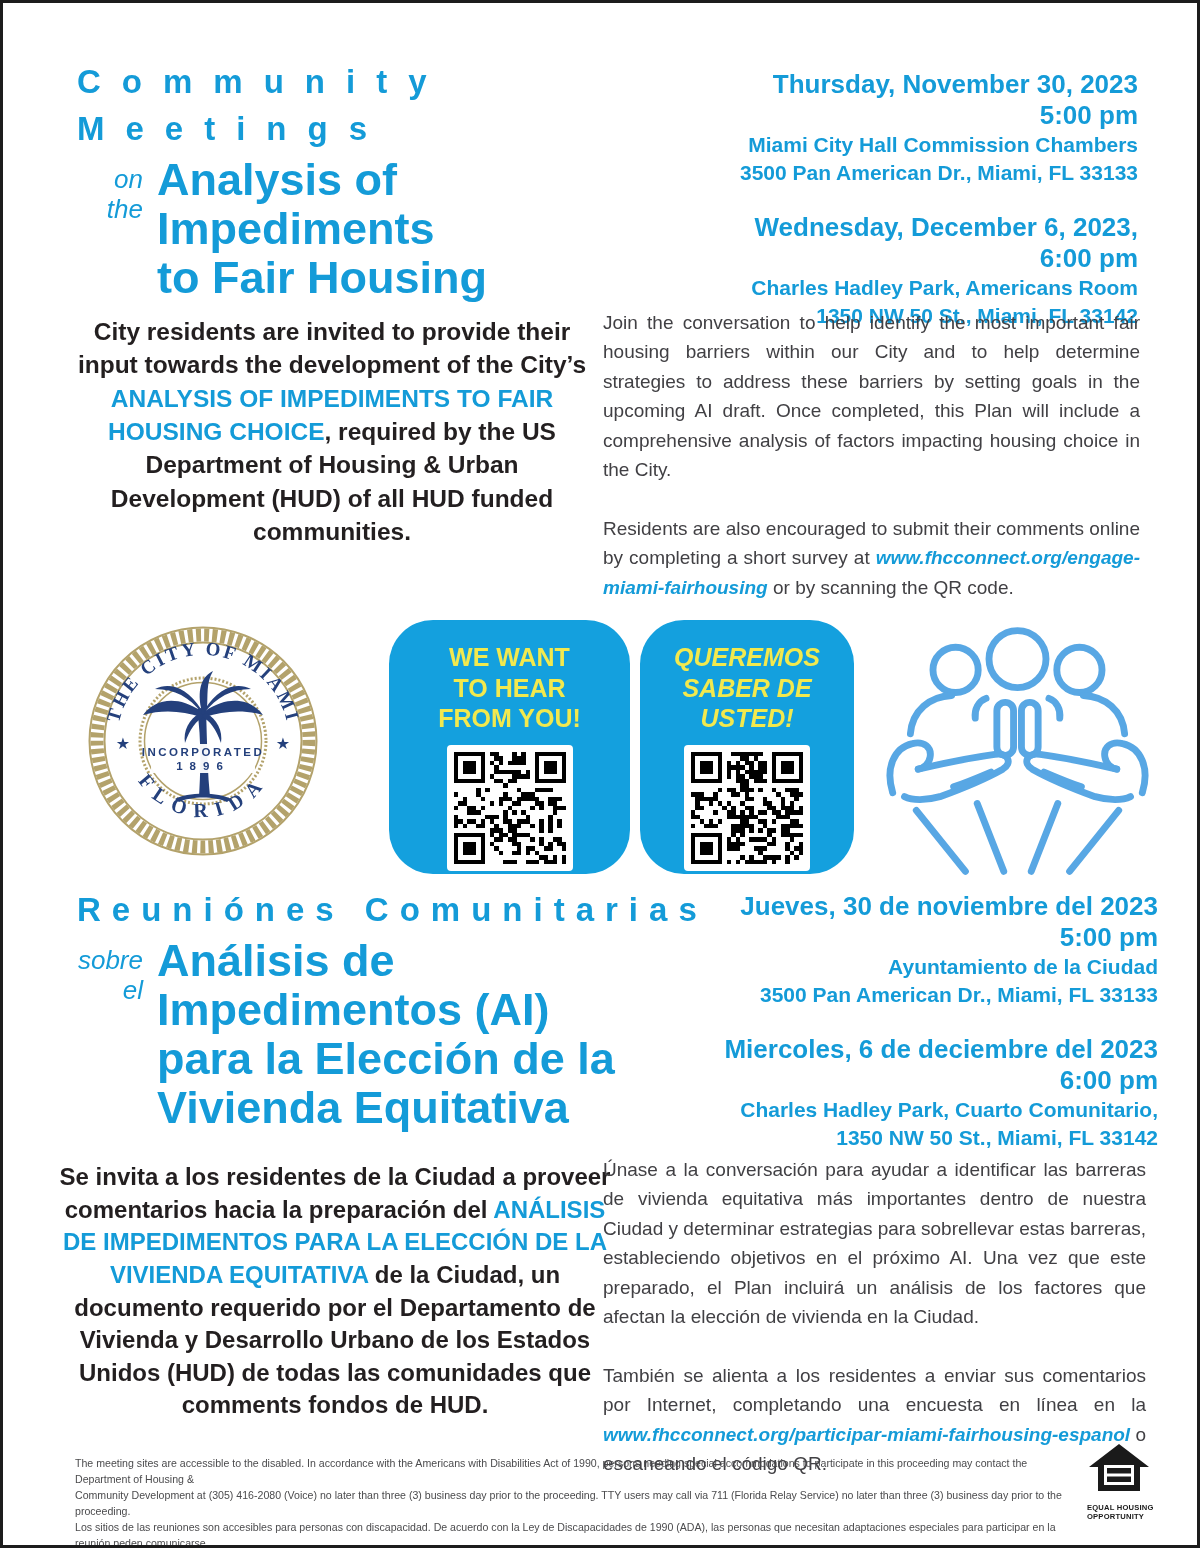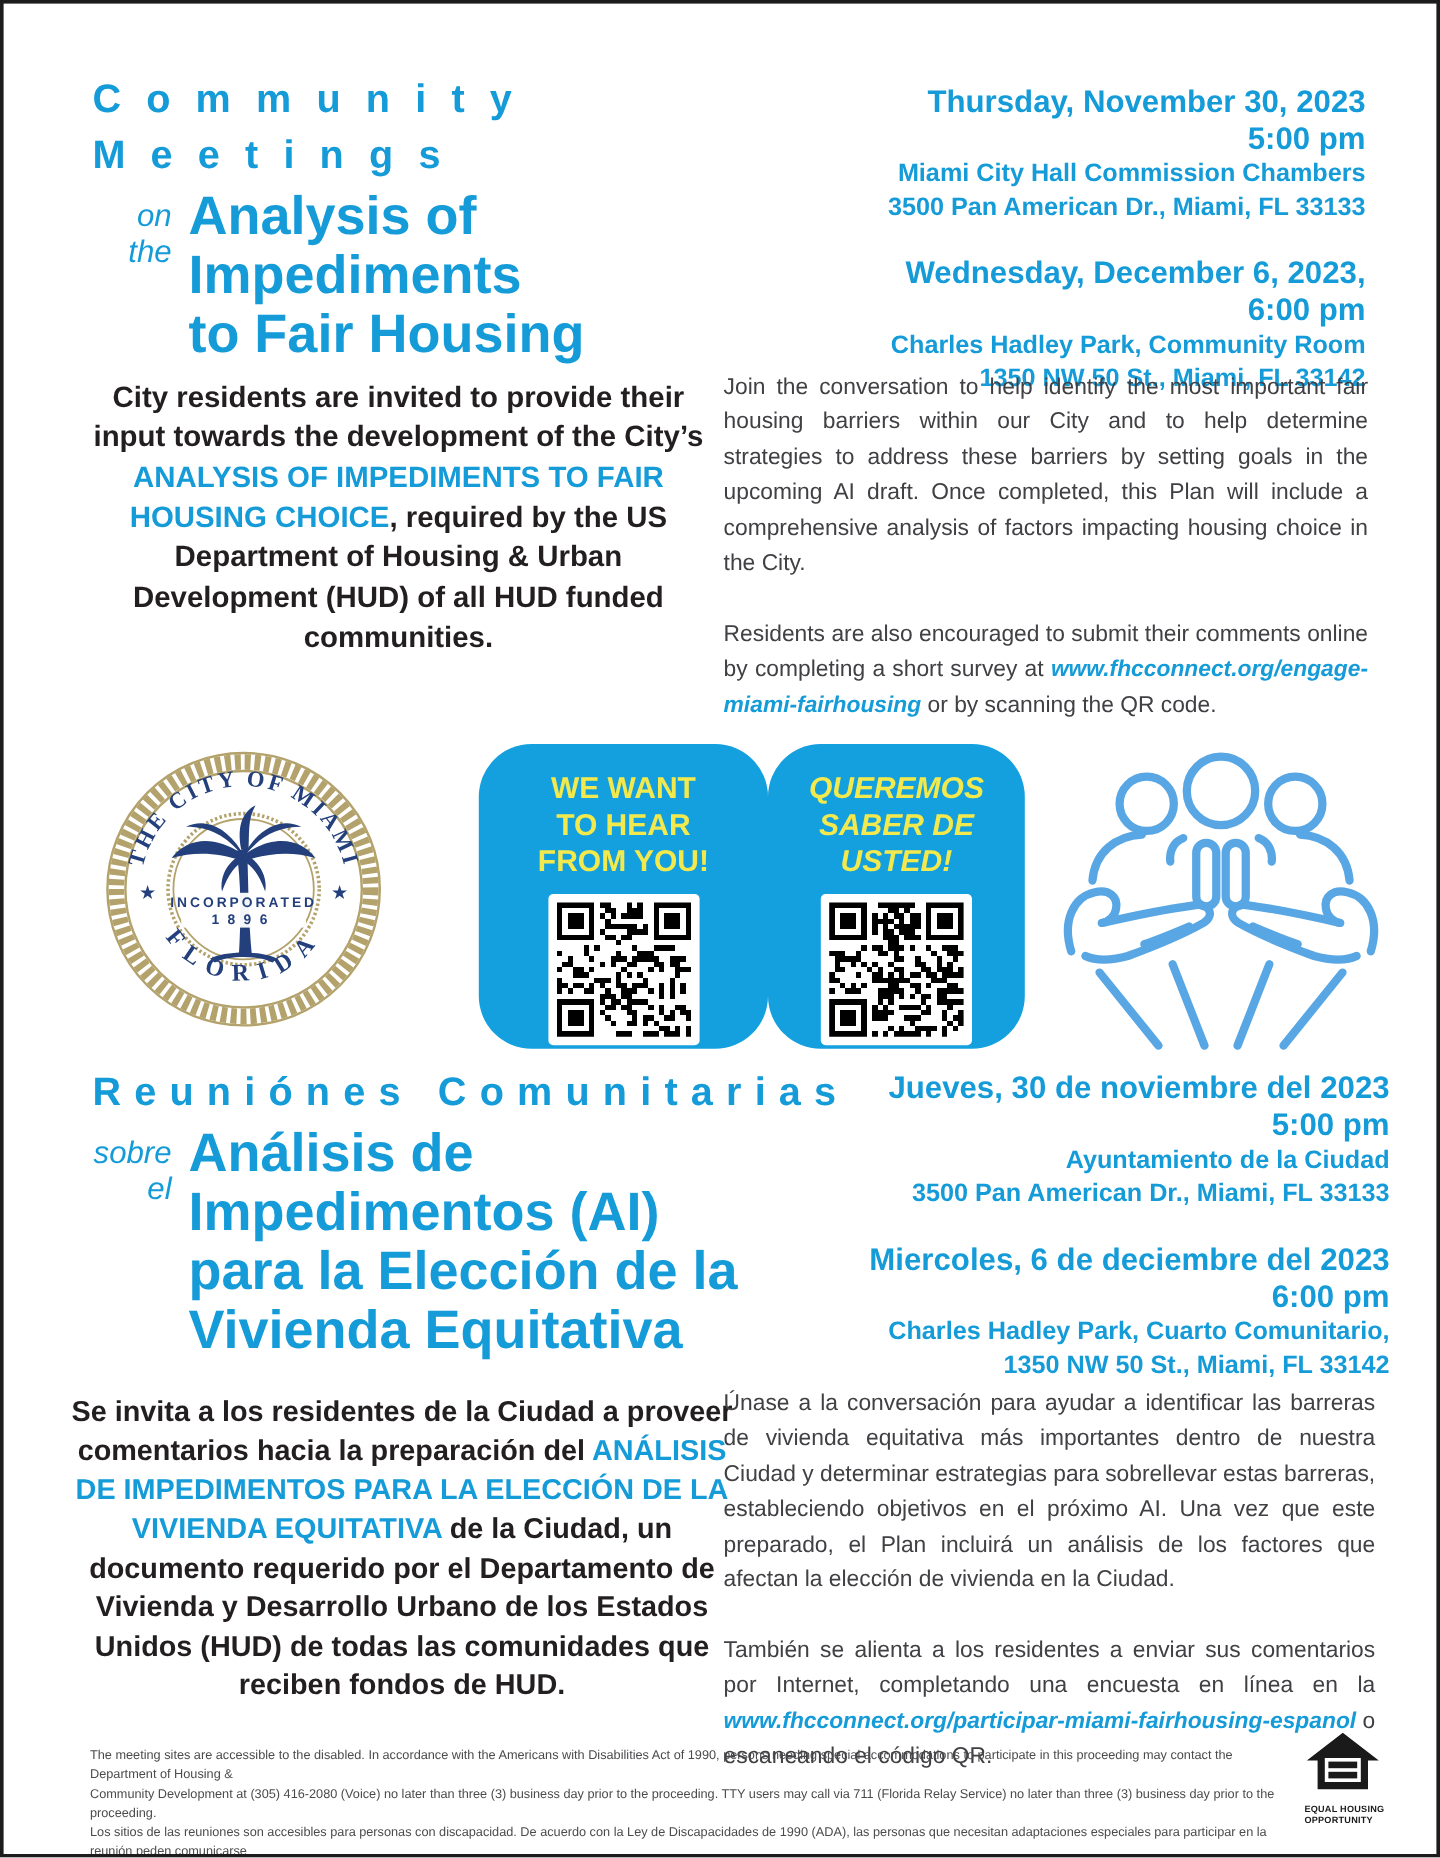--- a/index.html
+++ b/index.html
@@ -89,21 +89,21 @@
   <div class="events" style="left:640px;top:66px;width:495px;">
     <div class="event">
       <span class="ev-title">Thursday, November 30, 2023</span>
       <span class="ev-time">5:00 pm</span>
       <span class="ev-venue">Miami City Hall Commission Chambers</span>
       <span class="ev-addr">3500 Pan American Dr., Miami, FL 33133</span>
     </div>
     <div class="event">
       <span class="ev-title">Wednesday, December 6, 2023,</span>
       <span class="ev-time">6:00 pm</span>
-      <span class="ev-venue">Charles Hadley Park, Community Room</span>
+      <span class="ev-venue">Charles Hadley Park, Americans Room</span>
       <span class="ev-addr">1350 NW 50 St., Miami, FL 33142</span>
     </div>
   </div>
 
   <div class="intro" style="left:64px;top:312px;width:530px;">
     <span>City residents are invited to provide their input towards the development of the City’s </span><span class="hl">ANALYSIS OF IMPEDIMENTS TO FAIR HOUSING CHOICE</span><span>, required by the US Department of Housing &amp; Urban Development (HUD) of all HUD funded communities.</span>
   </div>
 
   <div class="bodycol" style="left:600px;top:305px;width:537px;">
     <p>Join the conversation to help identify the most important fair housing barriers within our City and to help determine strategies to address these barriers by setting goals in the upcoming AI draft. Once completed, this Plan will include a comprehensive analysis of factors impacting housing choice in the City.</p>
@@ -138,21 +138,21 @@
       <path d="M114 83 C 110 62 116 51 126 46 C 119 58 121 70 120 84 Z"></path>
       <path d="M113 88 C 102 94 96 106 98 118 C 103 104 109 95 118 92 Z"></path>
       <path d="M119 88 C 130 94 136 106 134 118 C 129 104 123 95 114 92 Z"></path>
       <path d="M88 174 C 100 167 132 167 144 174 L 140 177 C 128 171 104 171 92 177 Z"></path>
     </g>
     <rect x="64" y="119" width="104" height="29" fill="#ffffff" opacity="0.95"></rect>
     <text x="116" y="131" font-size="11.5" font-weight="bold" fill="#24407c" text-anchor="middle" letter-spacing="2.5">INCORPORATED</text>
     <text x="116" y="145" font-size="11.5" font-weight="bold" fill="#24407c" text-anchor="middle" letter-spacing="7">1896</text>
   </svg>
 
-  <div class="qr-box" style="left:396px;width:241px;">
+  <div class="qr-box" style="left:386px;width:241px;">
     <span class="label">
       <span>WE WANT</span>
       <span>TO HEAR</span>
       <span>FROM YOU!</span>
     </span>
     <div class="qr-white">
       <svg id="qr1" viewBox="0 0 25 25" shape-rendering="crispEdges">
           <rect x="8" y="0" width="1" height="1" fill="#000"></rect>
           <rect x="9" y="0" width="1" height="1" fill="#000"></rect>
           <rect x="13" y="0" width="1" height="1" fill="#000"></rect>
@@ -620,21 +620,21 @@
     </div>
     <div class="event">
       <span class="ev-title">Miercoles, 6 de deciembre del 2023</span>
       <span class="ev-time">6:00 pm</span>
       <span class="ev-venue">Charles Hadley Park, Cuarto Comunitario,</span>
       <span class="ev-addr">1350 NW 50 St., Miami, FL 33142</span>
     </div>
   </div>
 
   <div class="intro" style="left:56px;top:1158px;width:552px;font-size:24px;">
-    <span>Se invita a los residentes de la Ciudad a proveer comentarios hacia la preparación del </span><span class="hl">ANÁLISIS DE IMPEDIMENTOS PARA LA ELECCIÓN DE LA VIVIENDA EQUITATIVA</span><span> de la Ciudad, un documento requerido por el Departamento de Vivienda y Desarrollo Urbano de los Estados Unidos (HUD) de todas las comunidades que reciben fondos de HUD.</span>
+    <span>Se invita a los residentes de la Ciudad a proveer comentarios hacia la preparación del </span><span class="hl">ANÁLISIS DE IMPEDIMENTOS PARA LA ELECCIÓN DE LA VIVIENDA EQUITATIVA</span><span> de la Ciudad, un documento requerido por el Departamento de Vivienda y Desarrollo Urbano de los Estados Unidos (HUD) de todas las comunidades que comments fondos de HUD.</span>
   </div>
 
   <div class="bodycol" style="left:600px;top:1152px;width:543px;">
     <p>Únase a la conversación para ayudar a identificar las barreras de vivienda equitativa más importantes dentro de nuestra Ciudad y determinar estrategias para sobrellevar estas barreras, estableciendo objetivos en el próximo AI. Una vez que este preparado, el Plan incluirá un análisis de los factores que afectan la elección de vivienda en la Ciudad.</p>
     <p><span>También se alienta a los residentes a enviar sus comentarios por Internet, completando una encuesta en línea en la </span><span class="link">www.fhcconnect.org/participar-miami-fairhousing-espanol</span><span> o escaneando el código QR.</span></p>
   </div>
 
   <div class="finebox">
     <div class="fineline">The meeting sites are accessible to the disabled. In accordance with the Americans with Disabilities Act of 1990, persons needing special accommodations to participate in this proceeding may contact the Department of Housing &amp;</div>
     <div class="fineline">Community Development at (305) 416-2080 (Voice) no later than three (3) business day prior to the proceeding. TTY users may call via 711 (Florida Relay Service) no later than three (3) business day prior to the proceeding.</div>

